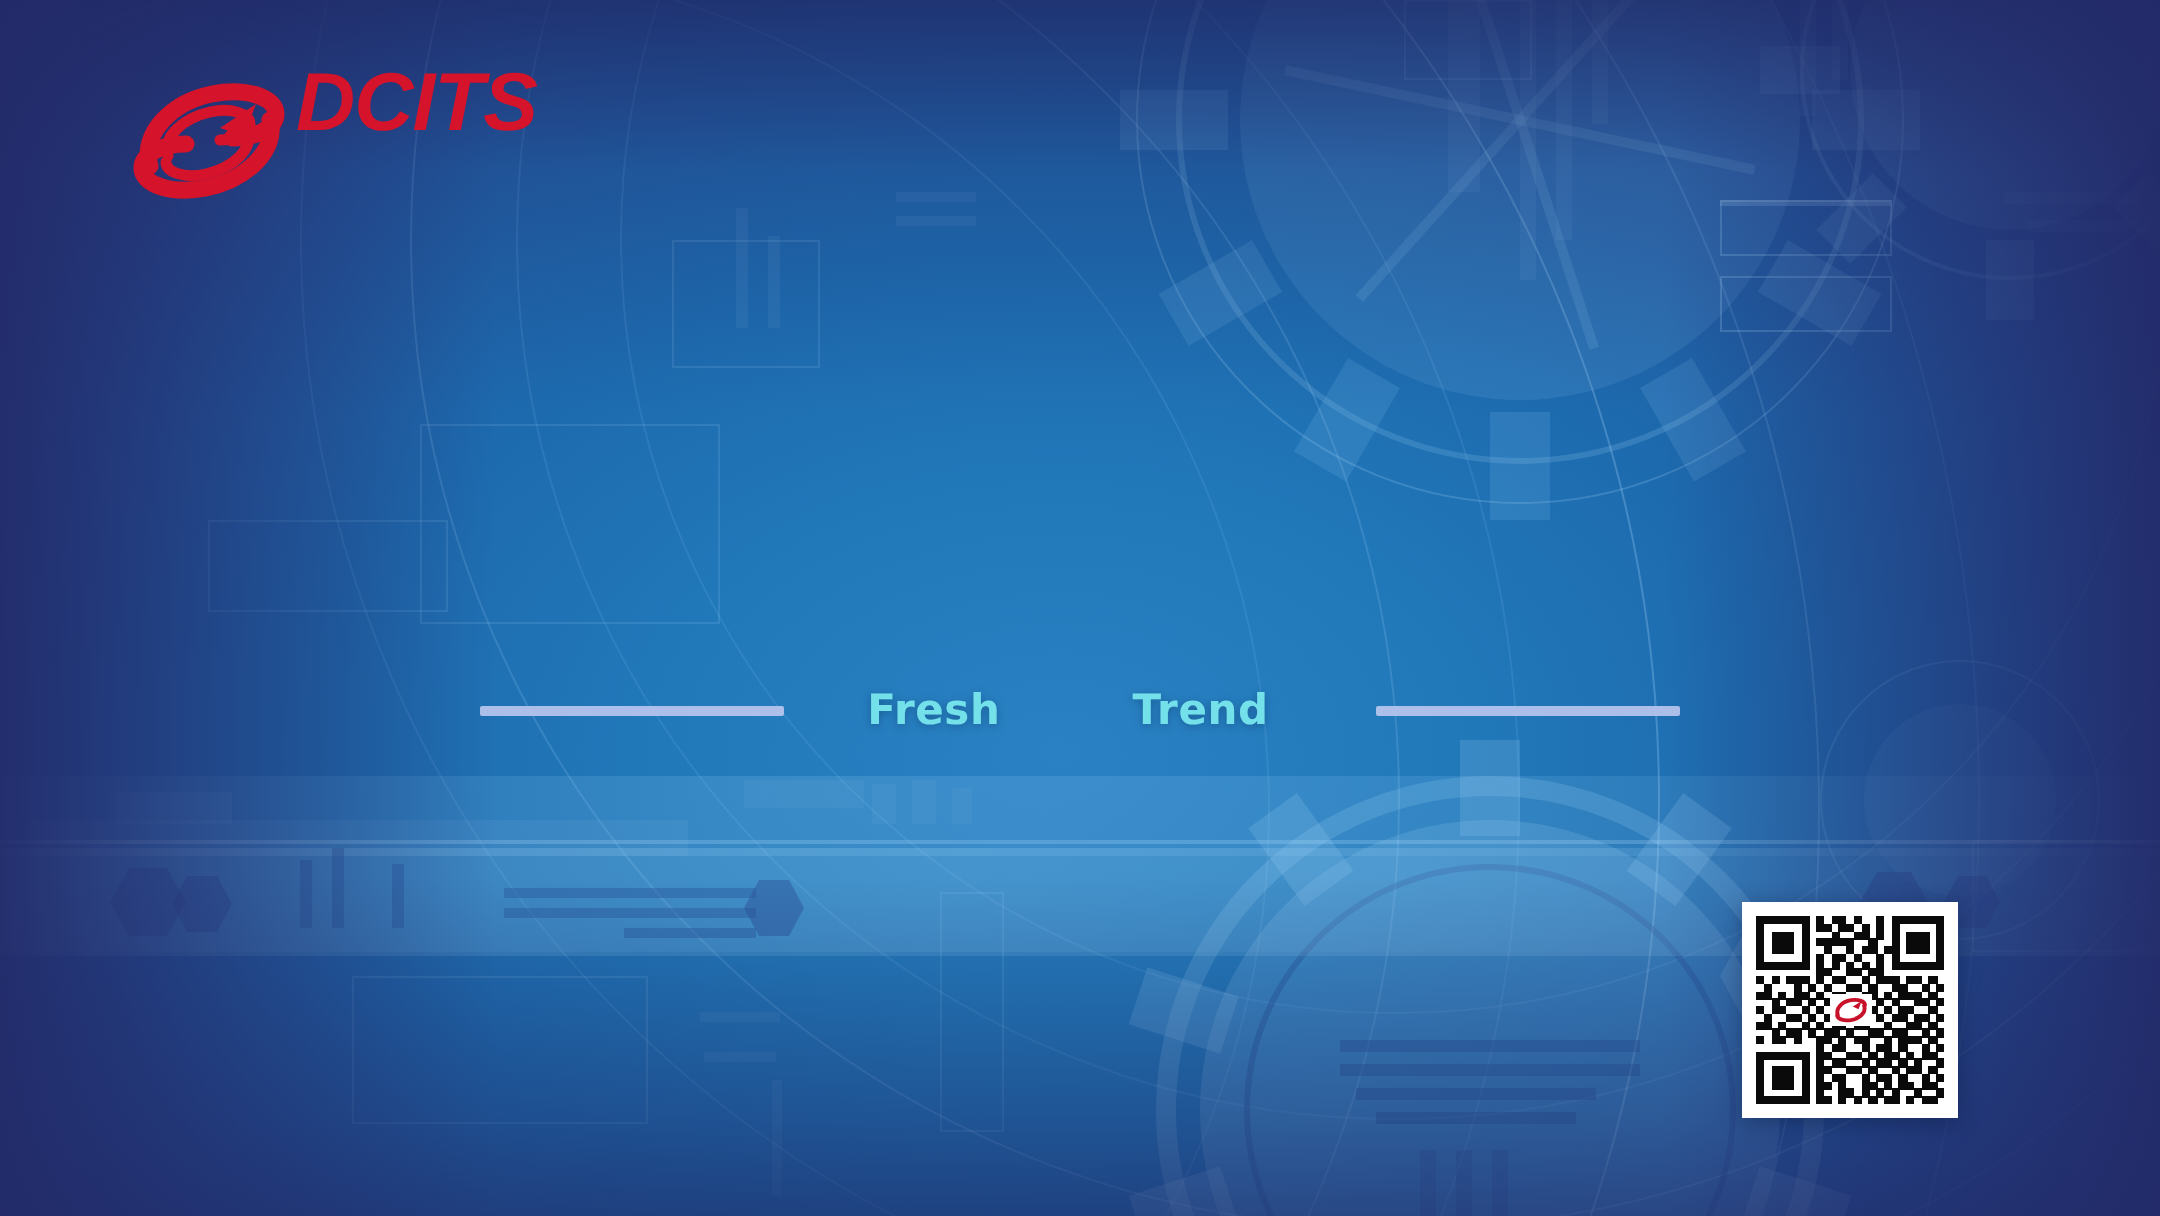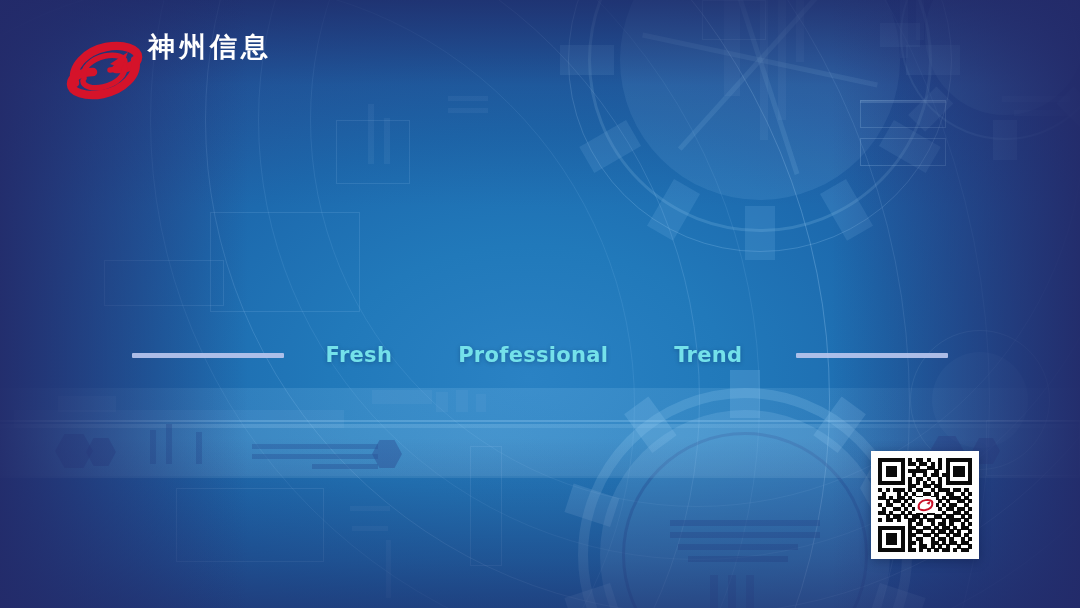--- a/index.html
+++ b/index.html
@@ -297,29 +297,28 @@
         <g fill="none" stroke="#d5132a">
           <path d="M9 49 C4 33 20 17 40 13 C58 9.5 72 15 72 23 C72 30 62 35 50 35" stroke-width="8.5" stroke-linecap="round"></path>
           <path d="M69 26 C73 41 57 56 37 60 C19 63.5 5 58 5 50 C5 43 15 38 27 38" stroke-width="8.5" stroke-linecap="round"></path>
           <path d="M18 44 C15 34 26 25 39 22 C50 19.5 59 23 59 28 C59 32.5 52 36 44 36" stroke-width="5.5" stroke-linecap="round"></path>
           <path d="M58 31 C61 41 50 50 37 53 C26 55.5 17 52 17 47" stroke-width="5.5" stroke-linecap="round"></path>
         </g>
         <path d="M44 30 L62 18 L56 34 Z" fill="#d5132a"></path>
       </svg>
     </div>
     <div class="logo-text">
-      <div class="logo-cn">神州信息</div>
+      <div class="logo-en">DCITS</div>
     </div>
   </div>
 
 
   <div class="kwrow">
     <span class="kw-line left"></span>
     <span class="kw">Fresh</span>
-    <span class="kw">Professional</span>
     <span class="kw">Trend</span>
     <span class="kw-line right"></span>
   </div>
 
 
   <div class="qr-card">
     <div class="qr-canvas" id="qr-canvas">
         <i style="left:0.000px;top:0.000px;width:4.110px;height:4.110px;"></i>
         <i style="left:3.760px;top:0.000px;width:4.110px;height:4.110px;"></i>
         <i style="left:7.520px;top:0.000px;width:4.110px;height:4.110px;"></i>

